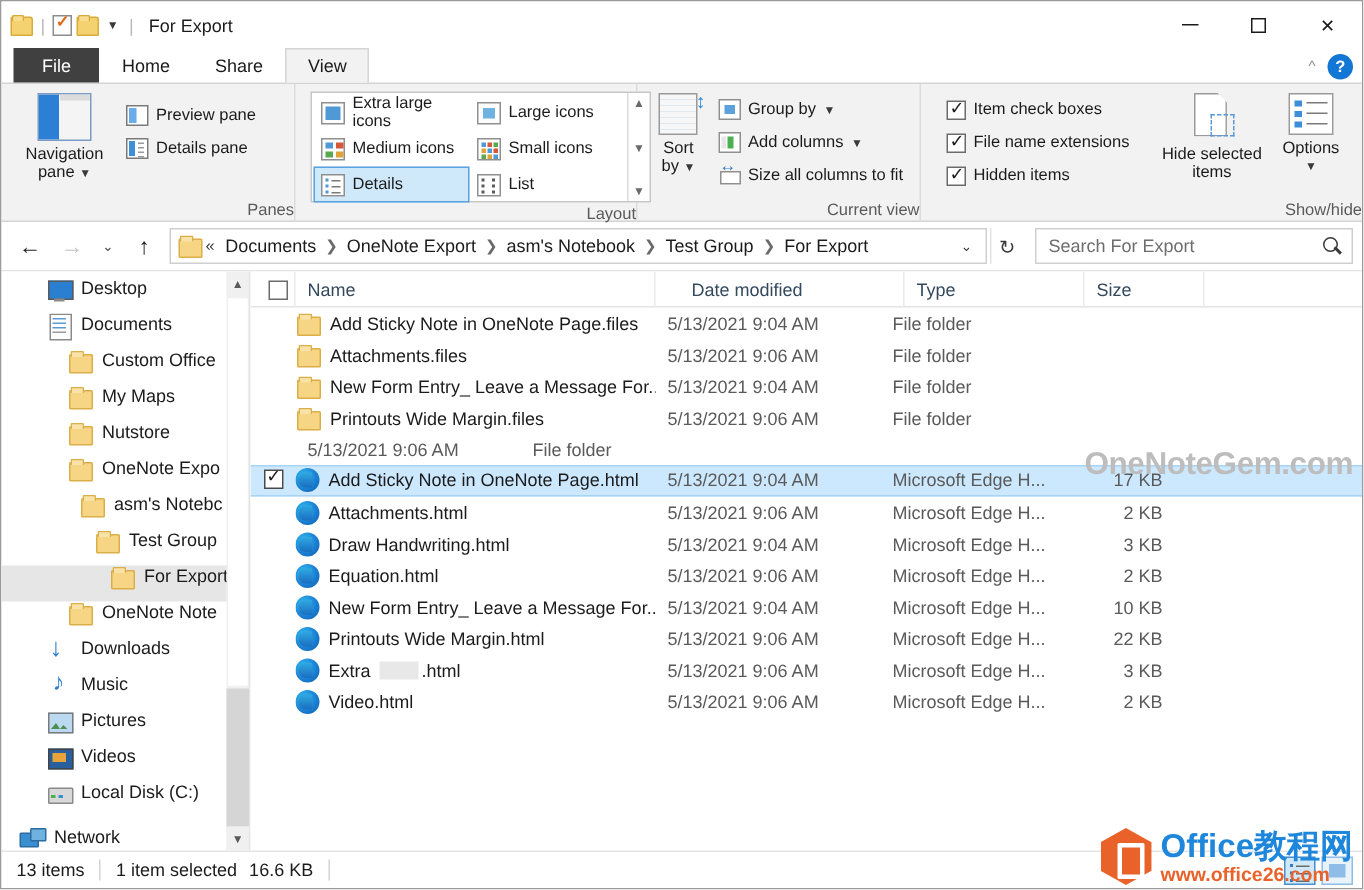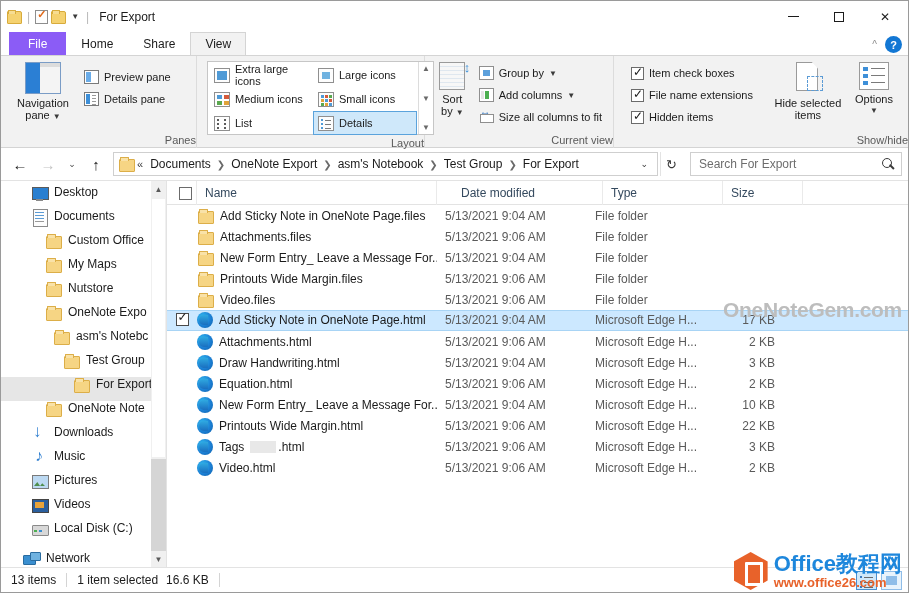--- a/index.html
+++ b/index.html
@@ -80,21 +80,21 @@
     border-bottom: 1px solid #d4d4d4;
   }
   .tab {
     height: 23px; padding: 0 14px;
     display: flex; align-items: center;
     font-size: 12px; color: #1b1b1b;
     border: 1px solid transparent;
     border-bottom: none;
   }
   .tab.file {
-    background: #8b5cf6; color: #ffffff;
+    background: #404040; color: #ffffff;
     padding: 0 18px; height: 23px;
   }
   .tab.active {
     background: #f2f2f2;
     border-color: #d4d4d4;
     position: relative; z-index: 3;
   }
   .tab-right {
     position: absolute; right: 6px; bottom: 2px;
     display: flex; align-items: center; gap: 8px;
@@ -669,27 +669,27 @@
               <span>Large icons</span>
             </div>
             <div class="gal-item">
               <span class="vico med"></span>
               <span>Medium icons</span>
             </div>
             <div class="gal-item">
               <span class="vico sm"></span>
               <span>Small icons</span>
             </div>
+            <div class="gal-item sel">
+              <span class="vico det"></span>
+              <span>Details</span>
+            </div>
             <div class="gal-item">
               <span class="vico list"></span>
               <span>List</span>
-            </div>
-            <div class="gal-item sel">
-              <span class="vico det"></span>
-              <span>Details</span>
             </div>
           </div>
           <div class="gal-scroll">
             <div>▲</div>
             <div>▼</div>
             <div>▼</div>
           </div>
         </div>
       </div>
       <div class="rgroup-title">Layout</div>
@@ -837,21 +837,21 @@
           <span>Pictures</span>
         </div>
         <div class="navitem" style="padding-left:30px">
           <span class="nav-ico ico-videos"></span>
           <span>Videos</span>
         </div>
         <div class="navitem" style="padding-left:30px">
           <span class="nav-ico ico-disk"></span>
           <span>Local Disk (C:)</span>
         </div>
-        <div class="navitem" style="padding-left:22px;padding-top:6px">
+        <div class="navitem" style="padding-left:12px;padding-top:6px">
           <span class="nav-ico ico-network"></span>
           <span>Network</span>
         </div>
       </div>
       <div class="nav-scroll">
         <div class="arrow">▲</div>
         <div class="thumb"></div>
         <div class="track-lower"></div>
         <div class="arrow bot">▼</div>
       </div>
@@ -919,24 +919,20 @@
             <span class="ico-folder"></span>
             <span>Printouts Wide Margin.files</span>
           </div>
           <div class="cell c-date">5/13/2021 9:06 AM</div>
           <div class="cell c-type">File folder</div>
           <div class="cell c-size"></div>
         </div>
 
         <div class="row">
           <div class="cell c-check"></div>
-          <div class="cell c-name">
-            <span class="ico-folder"></span>
-            <span>Video.files</span>
-          </div>
           <div class="cell c-date">5/13/2021 9:06 AM</div>
           <div class="cell c-type">File folder</div>
           <div class="cell c-size"></div>
         </div>
 
         <div class="row sel">
           <div class="cell c-check">
             <span class="row-chk on"></span>
           </div>
           <div class="cell c-name">
@@ -1000,21 +996,21 @@
           </div>
           <div class="cell c-date">5/13/2021 9:06 AM</div>
           <div class="cell c-type">Microsoft Edge H...</div>
           <div class="cell c-size">22 KB</div>
         </div>
 
         <div class="row">
           <div class="cell c-check"></div>
           <div class="cell c-name">
             <span class="ico-edge"></span>
-            <span>Tags</span>
+            <span>Extra</span>
             <span class="redact"></span>
             <span style="margin-left:-4px">.html</span>
           </div>
           <div class="cell c-date">5/13/2021 9:06 AM</div>
           <div class="cell c-type">Microsoft Edge H...</div>
           <div class="cell c-size">3 KB</div>
         </div>
 
         <div class="row">
           <div class="cell c-check"></div>

